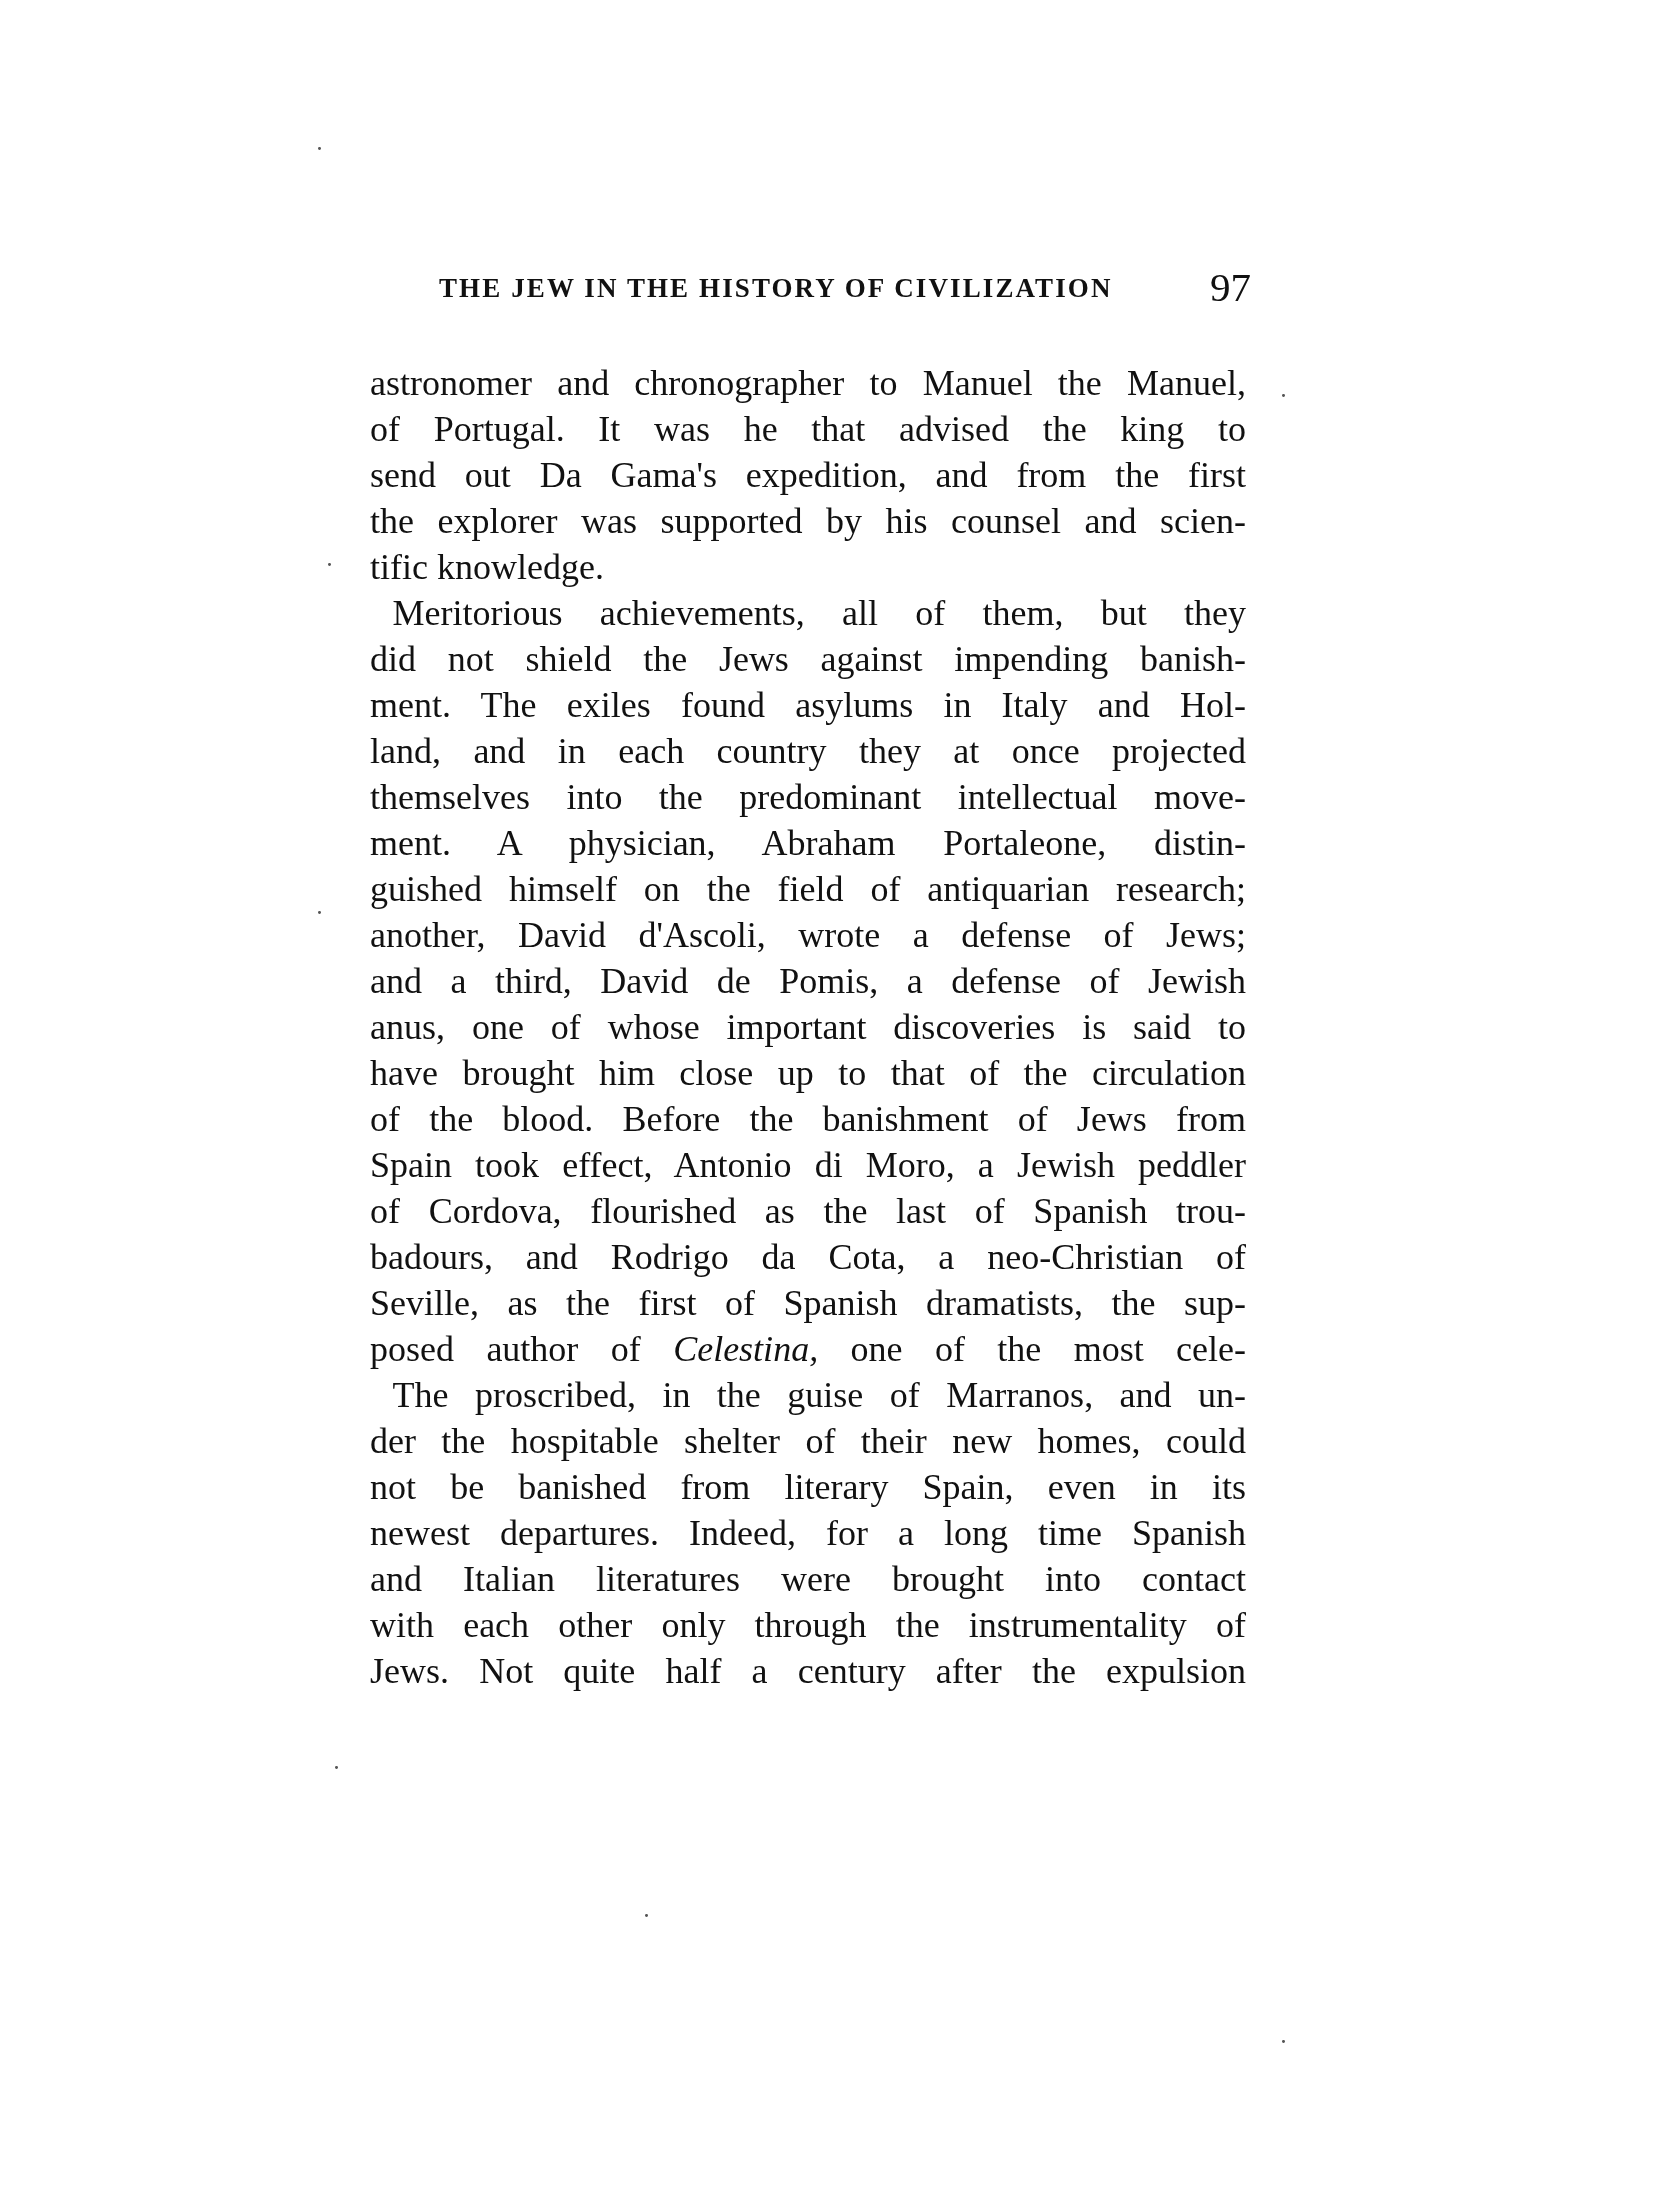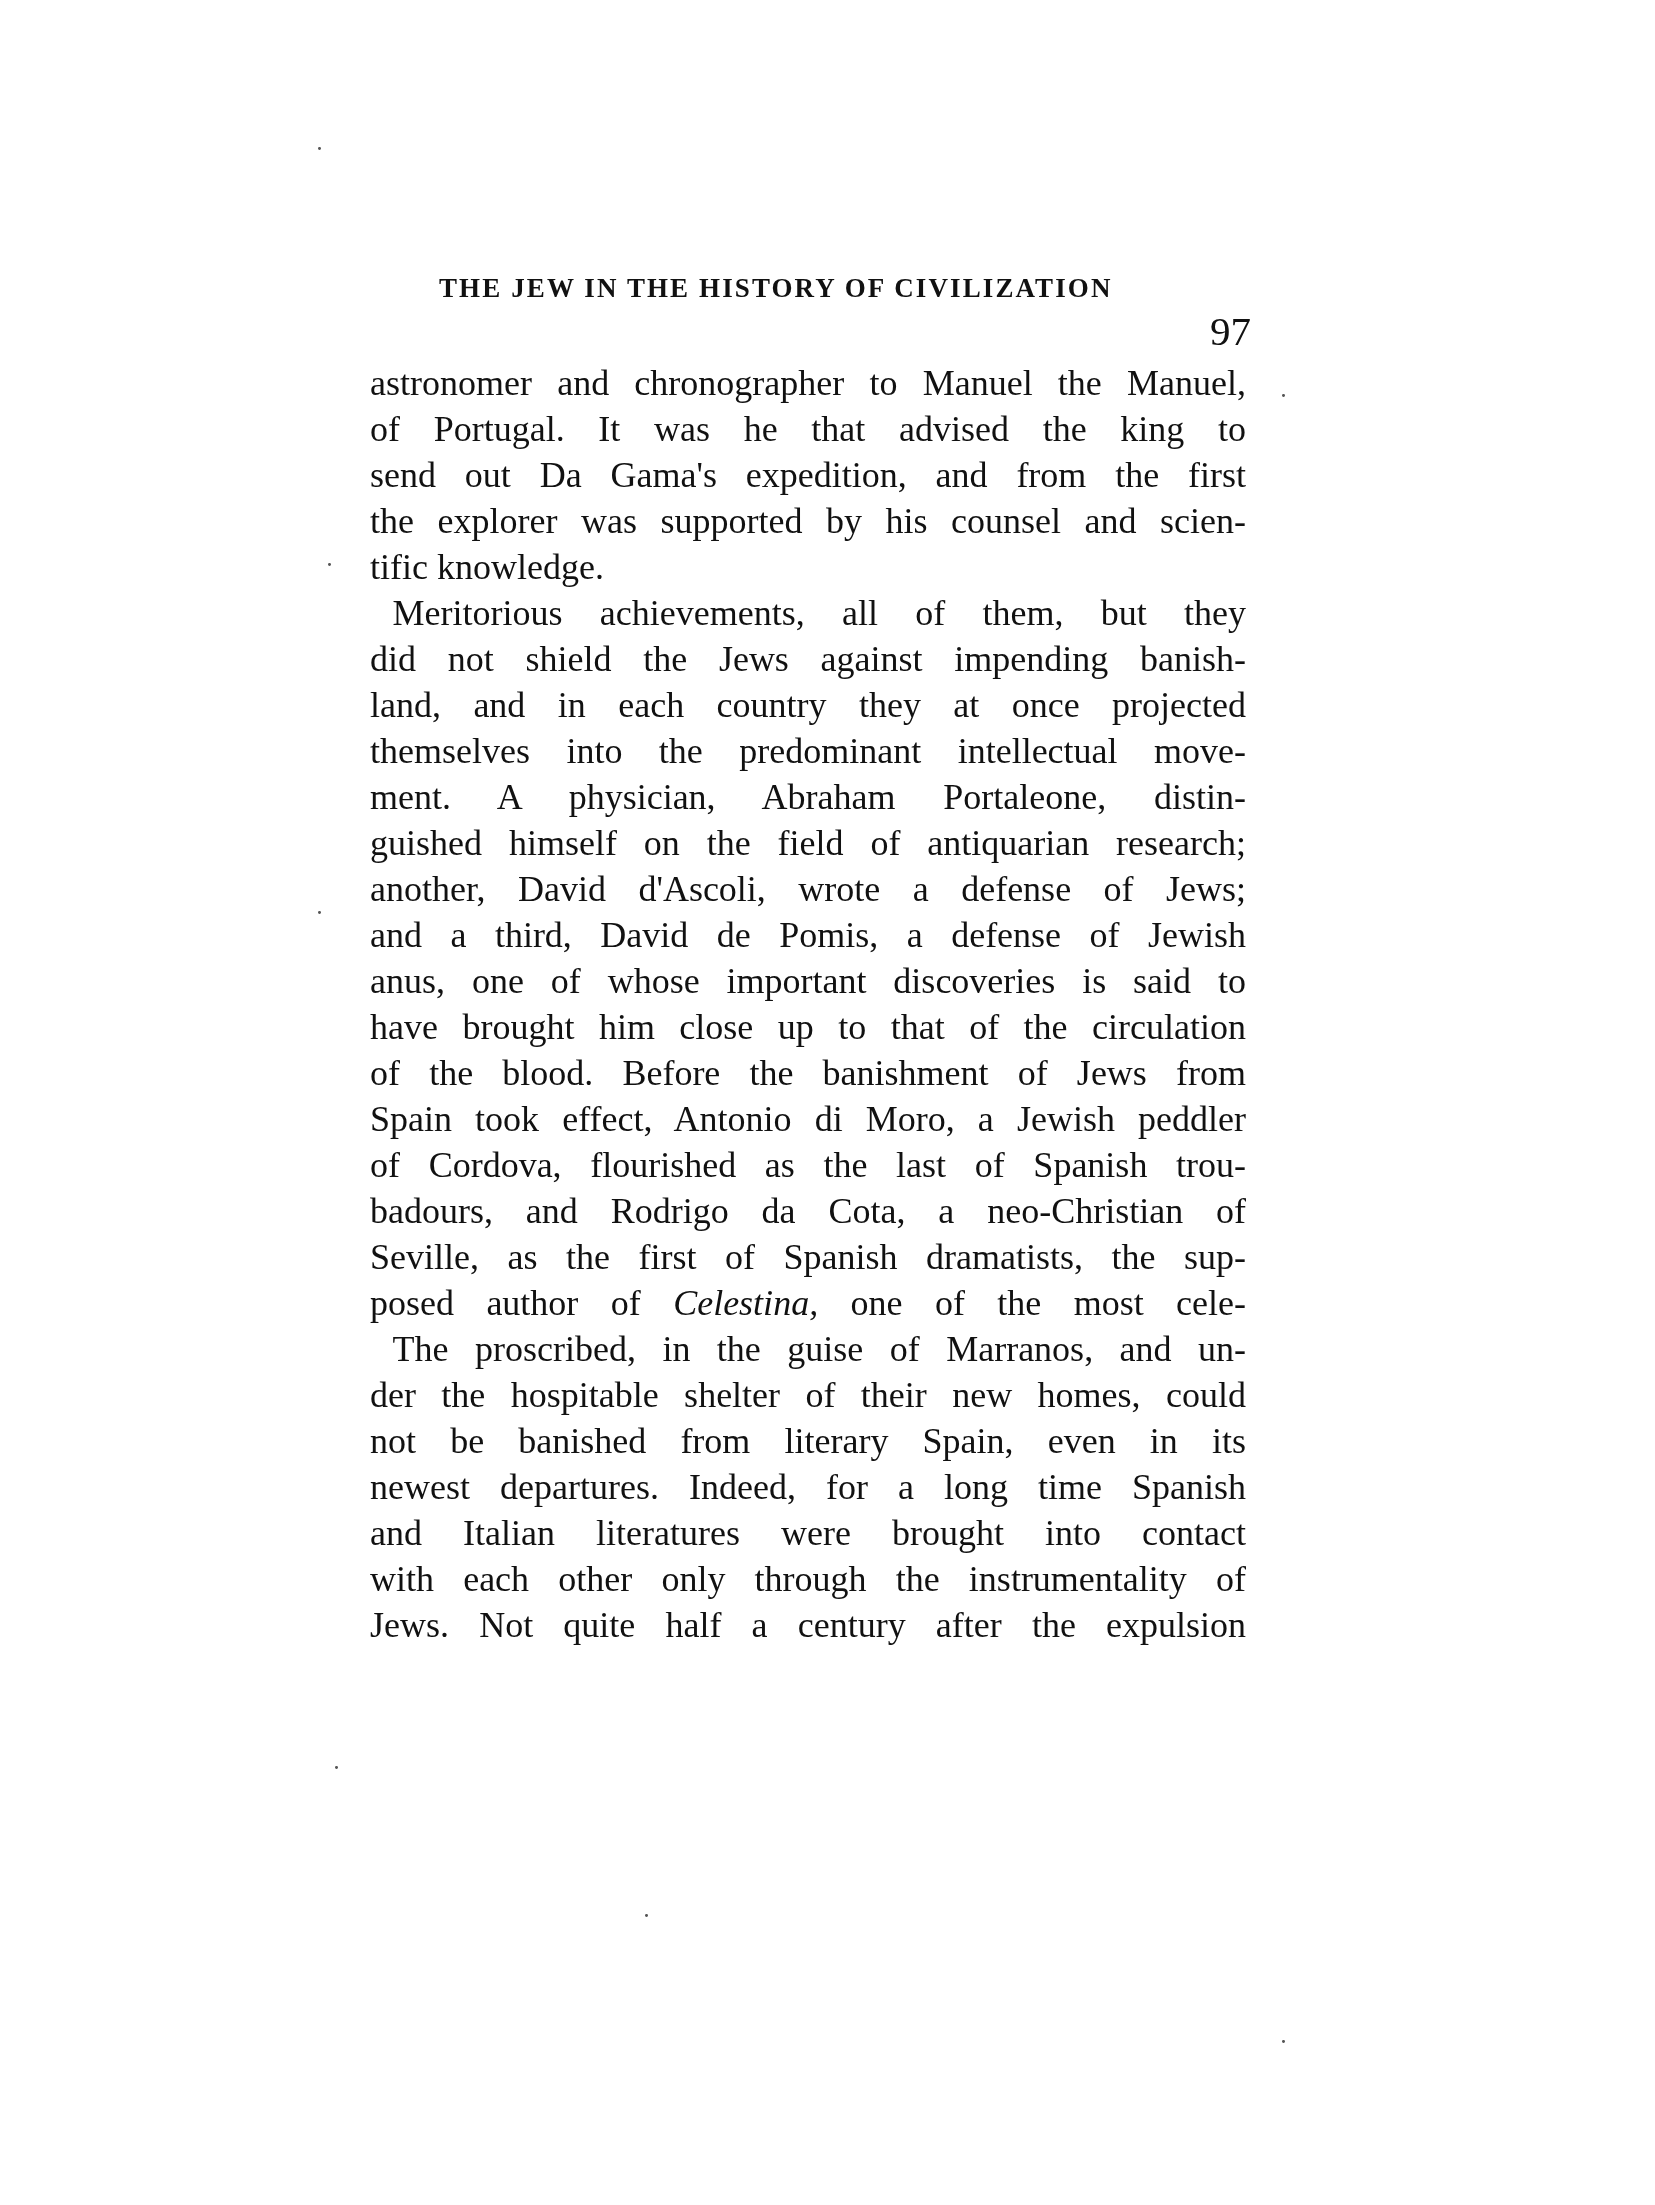--- a/index.html
+++ b/index.html
@@ -32,21 +32,20 @@
       left: 0;
       top: 5.6px;
     }
     .running-head .pageno {
       position: absolute;
       right: 0;
       top: -3.8px;
       font-size: 41px;
       font-weight: normal;
       letter-spacing: 0;
-      margin-top: 44px;
     }
     .body-text {
       position: absolute;
       left: 370px;
       top: 360px;
       width: 876px;
     }
     .line {
       display: block;
       height: 46px;
@@ -88,20 +87,21 @@
     <span class="line">astronomer and chronographer to Manuel the Manuel,</span>
     <span class="line">of Portugal. It was he that advised the king to</span>
     <span class="line">send out Da Gama's expedition, and from the first</span>
     <span class="line">the explorer was supported by his counsel and scien-</span>
     <span class="line last">tific knowledge.</span>
   </div>
 
   <div>
     <span class="line indent">Meritorious achievements, all of them, but they</span>
     <span class="line">did not shield the Jews against impending banish-</span>
+    <span class="line">ment. The exiles found asylums in Italy and Hol-</span>
     <span class="line">land, and in each country they at once projected</span>
     <span class="line">themselves into the predominant intellectual move-</span>
     <span class="line">ment. A physician, Abraham Portaleone, distin-</span>
     <span class="line">guished himself on the field of antiquarian research;</span>
     <span class="line">another, David d'Ascoli, wrote a defense of Jews;</span>
     <span class="line">and a third, David de Pomis, a defense of Jewish</span>
     <span class="line">anus, one of whose important discoveries is said to</span>
     <span class="line">have brought him close up to that of the circulation</span>
     <span class="line">of the blood. Before the banishment of Jews from</span>
     <span class="line">Spain took effect, Antonio di Moro, a Jewish peddler</span>

